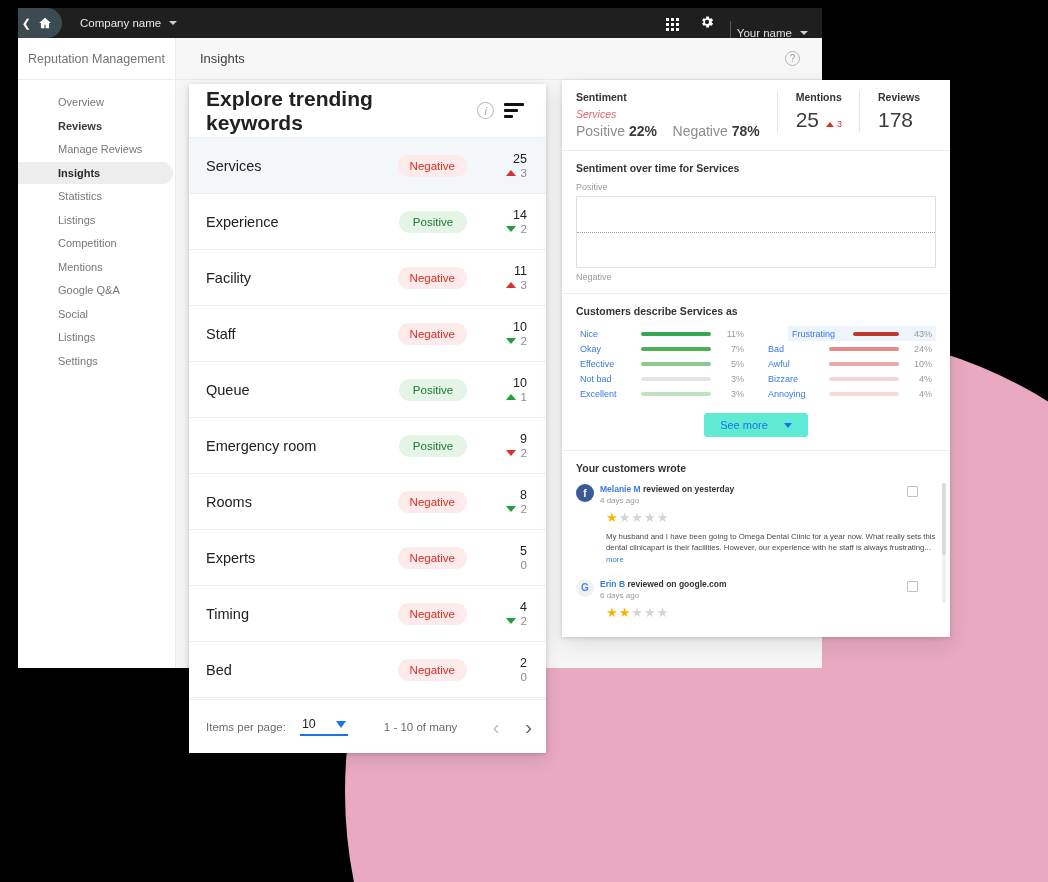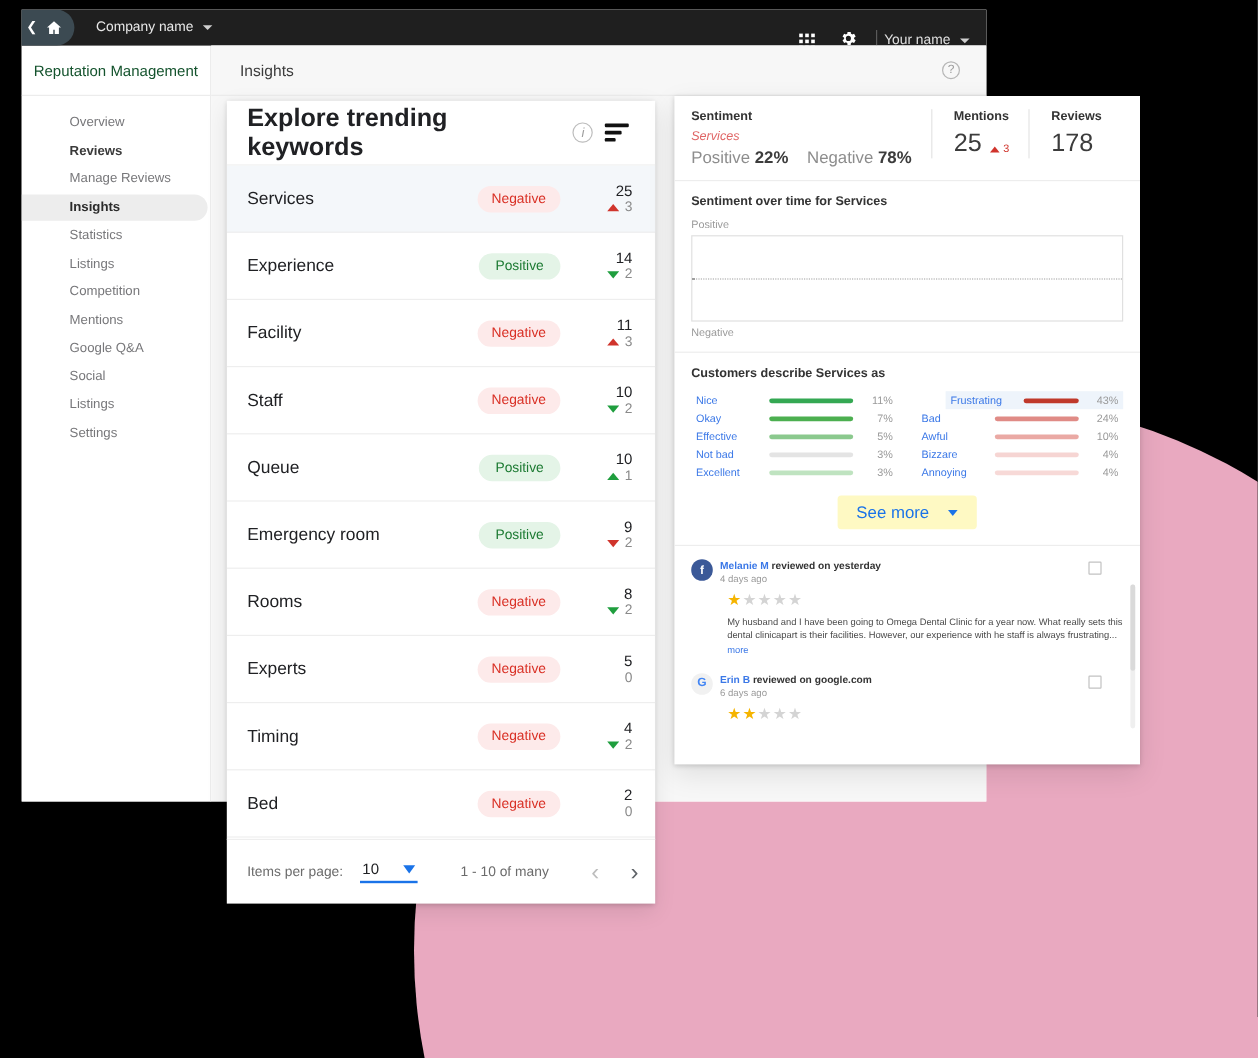--- a/index.html
+++ b/index.html
@@ -53,22 +53,22 @@
     display: flex; align-items: center; gap: 8px;
     color: #e8e8e8; font-size: 11.5px;
   }
   .caret-down {
     width: 0; height: 0;
     border-left: 4px solid transparent;
     border-right: 4px solid transparent;
     border-top: 4px solid #cfcfcf;
   }
   .topbar-right {
-    position: absolute; right: 0; top: 11px; height: 30px;
-    display: flex; align-items: center;
+    position: absolute; right: 0; top: 1px; height: 30px;
+    display: flex; align-items: flex-end;
   }
   .tb-icon-btn {
     width: 34px; height: 30px;
     display: flex; align-items: center; justify-content: center;
     color: #fff;
   }
   .grid-icon { display: grid; grid-template-columns: repeat(3,3px); gap: 2px; }
   .grid-icon i { width: 3px; height: 3px; background: #fff; display: block; }
   .divider-v { width: 1px; height: 18px; background: #5a5a5a; margin: 0 6px; }
   .your-name {
@@ -78,21 +78,21 @@
   }
 
   
   .app-body { display: flex; height: 630px; }
   .sidebar {
     width: 158px; background: #ffffff; flex: 0 0 158px;
     border-right: 1px solid #ececec;
   }
   .brand {
     height: 42px; display: flex; align-items: center; justify-content: center;
-    font-size: 12.5px; color: #14532d;
+    font-size: 12.5px; color: #737373;
     border-bottom: 1px solid #ececec;
   }
   .nav { padding-top: 10px; }
   .nav-item {
     height: 22.5px; display: flex; align-items: center;
     padding-left: 40px; font-size: 11px; color: #77777a;
     margin: 1px 0;
   }
   .nav-item.bold { color: #3a3a3a; font-weight: bold; }
   .nav-item.active {
@@ -197,21 +197,21 @@
   .details-panel {
     position: absolute;
     left: 562px; top: 80px;
     width: 388px; height: 557px;
     background: #ffffff;
     box-shadow: 0 1px 4px rgba(0,0,0,.16), 0 8px 22px rgba(0,0,0,.10);
     z-index: 6;
     display: flex; flex-direction: column;
     font-size: 11px;
   }
-  .dp-section { padding: 11px 14px; border-bottom: 1px solid #ededed; }
+  .dp-section { padding: 11px 14px; border-bottom: 1px solid #ededed; justify-content: space-between; }
 
   .summary { display: flex; align-items: flex-start; }
   .sum-col { padding-right: 16px; }
   .sum-col + .sum-col { border-left: 1px solid #e4e4e4; padding-left: 18px; }
   .sum-h { font-size: 10.5px; font-weight: bold; color: #333; margin-bottom: 5px; }
   .sum-kw { font-size: 10.5px; color: #e06666; font-style: italic; }
   .sum-sub { font-size: 14px; color: #8d8d8d; margin-top: 3px; }
   .sum-sub b { color: #3c3c3c; }
   .sum-big { font-size: 21px; color: #3c3c3c; font-weight: 300; line-height: 24px; }
   .sum-big-row { display: flex; align-items: flex-end; gap: 7px; }
@@ -235,21 +235,21 @@
   .desc-row {
     display: flex; align-items: center; gap: 7px;
     height: 15px; padding: 0 4px;
   }
   .desc-row.hl { background: #eef4fb; margin-left: 24px; }
   .desc-label { width: 54px; font-size: 9px; color: #3b78e7; }
   .desc-bar { flex: 1; height: 4px; border-radius: 2px; }
   .desc-pct { width: 26px; text-align: right; font-size: 9px; color: #9a9a9a; }
   .see-more-wrap { display: flex; justify-content: center; margin-top: 12px; margin-bottom: 2px; }
   .see-more {
-    background: #fef9c3; color: #1a73e8; font-size: 14px;
+    background: #5eead4; color: #1a73e8; font-size: 11px;
     padding: 6px 16px; border-radius: 3px;
     display: flex; align-items: center; gap: 16px;
   }
   .caret-blue-sm {
     width: 0; height: 0;
     border-left: 4px solid transparent; border-right: 4px solid transparent;
     border-top: 5px solid #1a73e8;
   }
 
   .reviews-sec { flex: 1; padding: 11px 14px 0 14px; position: relative; overflow: hidden; }
@@ -626,20 +626,21 @@
       </div>
       <div class="see-more-wrap">
         <div class="see-more">
           <span>See more</span>
           <span class="caret-blue-sm"></span>
         </div>
       </div>
     </div>
 
     <div class="reviews-sec">
+      <div class="rv-h">Your customers wrote</div>
       <div id="rv-list">
           <div class="review">
             <div class="rv-avatar fb">f</div>
             <div class="rv-line1"><span class="who">Melanie M</span> <span> reviewed on yesterday</span></div>
             <div class="rv-time">4 days ago</div>
             <div class="stars">
               <span class="star on">★</span>
               <span class="star">★</span>
               <span class="star">★</span>
               <span class="star">★</span>

